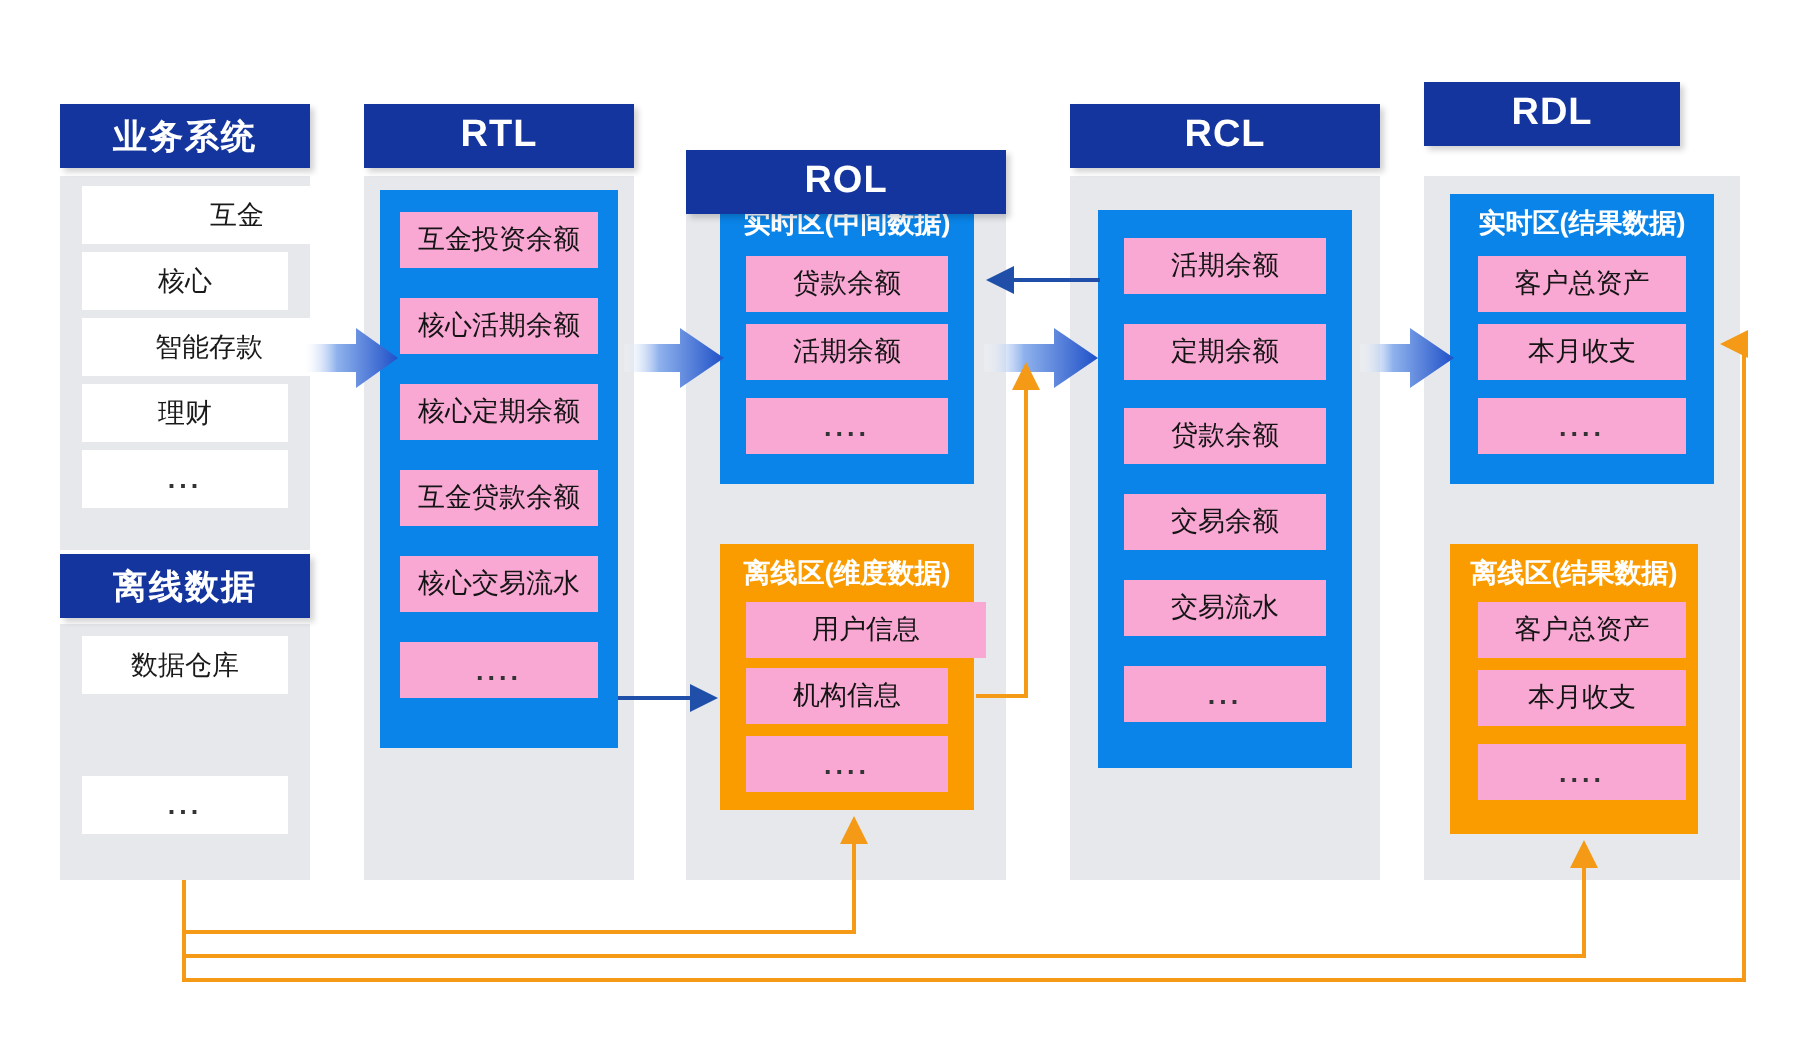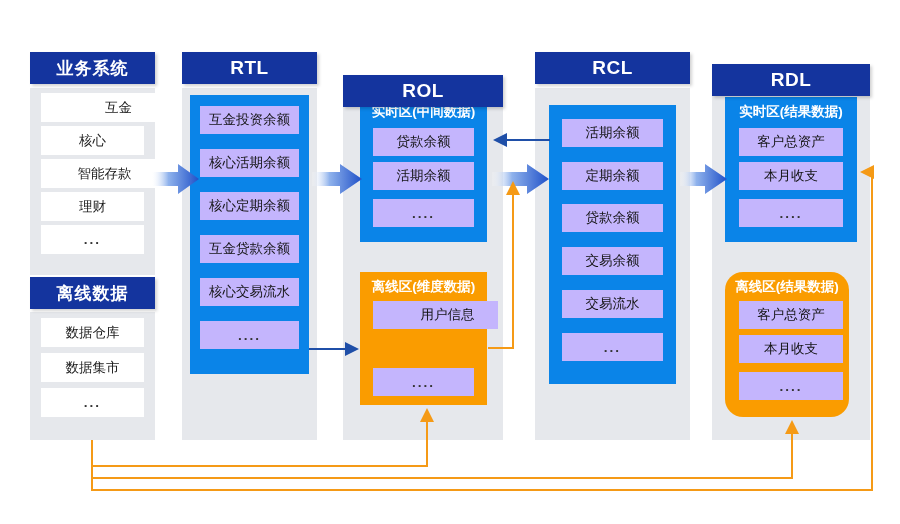--- a/index.html
+++ b/index.html
@@ -38,21 +38,21 @@
   .group{position:absolute;z-index:3;}
   .group.blue{background:#0a84e8;}
   .group.orange{background:#fa9c00;}
   .group .gtitle{
     position:absolute;left:0;top:6px;width:100%;
     text-align:center;color:#ffffff;font-weight:bold;font-size:13.5px;
   }
 
   
   .gchip{
-    position:absolute;background:#c4b5fd;
+    position:absolute;background:#f9a8d4;
     display:flex;align-items:center;justify-content:center;
     font-size:13.5px;color:#141414;font-weight:500;
   }
   .gchip.dots{letter-spacing:2px;font-weight:700;color:#333;}
 
   
   .wires{position:absolute;left:0;top:0;width:900px;height:524px;z-index:5;pointer-events:none;}
 </style>
 </head>
 <body>
@@ -67,73 +67,73 @@
   <div class="panel" style="left:712px;top:88px;width:158px;height:352px;"></div>
 
   <div class="hdr cjk" style="left:30px;top:52px;width:125px;">业务系统</div>
 
   <div class="hdr" style="left:182px;top:52px;width:135px;">RTL</div>
 
   <div class="hdr" style="left:343px;top:52px;width:160px;margin-top:23px;">ROL</div>
 
   <div class="hdr" style="left:535px;top:52px;width:155px;">RCL</div>
 
-  <div class="hdr" style="left:712px;top:64px;width:158px;">RDL</div>
+  <div class="hdr" style="left:712px;top:41px;width:128px;">RDL</div>
 
   <div class="hdr cjk" style="left:30px;top:277px;width:125px;text-align:center;">离线数据</div>
 
   <div class="chip" style="left:41px;top:93px;width:103px;height:29px;padding-left:26px;">互金</div>
   <div class="chip" style="left:41px;top:126px;width:103px;height:29px;">核心</div>
   <div class="chip" style="left:41px;top:159px;width:103px;height:29px;padding-left:12px;">智能存款</div>
   <div class="chip" style="left:41px;top:192px;width:103px;height:29px;">理财</div>
   <div class="chip dots" style="left:41px;top:225px;width:103px;height:29px;">...</div>
 
   <div class="chip" style="left:41px;top:318px;width:103px;height:29px;">数据仓库</div>
-  <div class="chip" style="left:41px;top:353px;width:103px;height:29px;">数据集市</div>
   <div class="chip dots" style="left:41px;top:388px;width:103px;height:29px;">...</div>
 
   <div class="group blue" style="left:190px;top:95px;width:119px;height:279px;">
     <div class="gchip" style="left:10px;top:11px;width:99px;height:28px;">互金投资余额</div>
     <div class="gchip" style="left:10px;top:54px;width:99px;height:28px;">核心活期余额</div>
     <div class="gchip" style="left:10px;top:140px;width:99px;height:28px;">互金贷款余额</div>
     <div class="gchip" style="left:10px;top:97px;width:99px;height:28px;">核心定期余额</div>
     <div class="gchip" style="left:10px;top:183px;width:99px;height:28px;">核心交易流水</div>
     <div class="gchip dots" style="left:10px;top:226px;width:99px;height:28px;">....</div>
   </div>
 
   <div class="group blue" style="left:360px;top:97px;width:127px;height:145px;">
     <div class="gtitle">实时区(中间数据)</div>
     <div class="gchip" style="left:13px;top:31px;width:101px;height:28px;">贷款余额</div>
     <div class="gchip" style="left:13px;top:65px;width:101px;height:28px;">活期余额</div>
     <div class="gchip dots" style="left:13px;top:102px;width:101px;height:28px;">....</div>
   </div>
 
   <div class="group orange" style="left:360px;top:272px;width:127px;height:133px;">
     <div class="gtitle">离线区(维度数据)</div>
-    <div class="gchip" style="left:13px;top:29px;width:101px;height:28px;padding-left:24px;">用户信息</div>
+    <div class="gchip" style="left:13px;top:29px;width:120px;height:28px;">用户信息</div>
+    <div class="gchip" style="left:13px;top:62px;width:101px;height:28px;">机构信息</div>
     <div class="gchip dots" style="left:13px;top:96px;width:101px;height:28px;">....</div>
   </div>
 
   <div class="group blue" style="left:549px;top:105px;width:127px;height:279px;">
     <div class="gchip" style="left:13px;top:14px;width:101px;height:28px;">活期余额</div>
     <div class="gchip" style="left:13px;top:57px;width:101px;height:28px;text-align:center;">定期余额</div>
     <div class="gchip" style="left:13px;top:99px;width:101px;height:28px;">贷款余额</div>
     <div class="gchip" style="left:13px;top:142px;width:101px;height:28px;">交易余额</div>
     <div class="gchip" style="left:13px;top:185px;width:101px;height:28px;">交易流水</div>
     <div class="gchip dots" style="left:13px;top:228px;width:101px;height:28px;">...</div>
   </div>
 
   <div class="group blue" style="left:725px;top:97px;width:132px;height:145px;">
     <div class="gtitle">实时区(结果数据)</div>
     <div class="gchip" style="left:14px;top:31px;width:104px;height:28px;">客户总资产</div>
     <div class="gchip" style="left:14px;top:65px;width:104px;height:28px;">本月收支</div>
     <div class="gchip dots" style="left:14px;top:102px;width:104px;height:28px;">....</div>
   </div>
 
-  <div class="group orange" style="left:725px;top:272px;width:124px;height:145px;border-radius:18px;">
+  <div class="group orange" style="left:725px;top:272px;width:124px;height:145px;">
     <div class="gtitle">离线区(结果数据)</div>
     <div class="gchip" style="left:14px;top:29px;width:104px;height:28px;">客户总资产</div>
     <div class="gchip" style="left:14px;top:63px;width:104px;height:28px;">本月收支</div>
     <div class="gchip dots" style="left:14px;top:100px;width:104px;height:28px;">....</div>
   </div>
 
   <svg class="wires" viewBox="0 0 900 524">
     <defs>
       <linearGradient id="gradArrow" x1="0" y1="0" x2="1" y2="0">
         <stop offset="0%" stop-color="#ffffff" stop-opacity="0.15"></stop>

